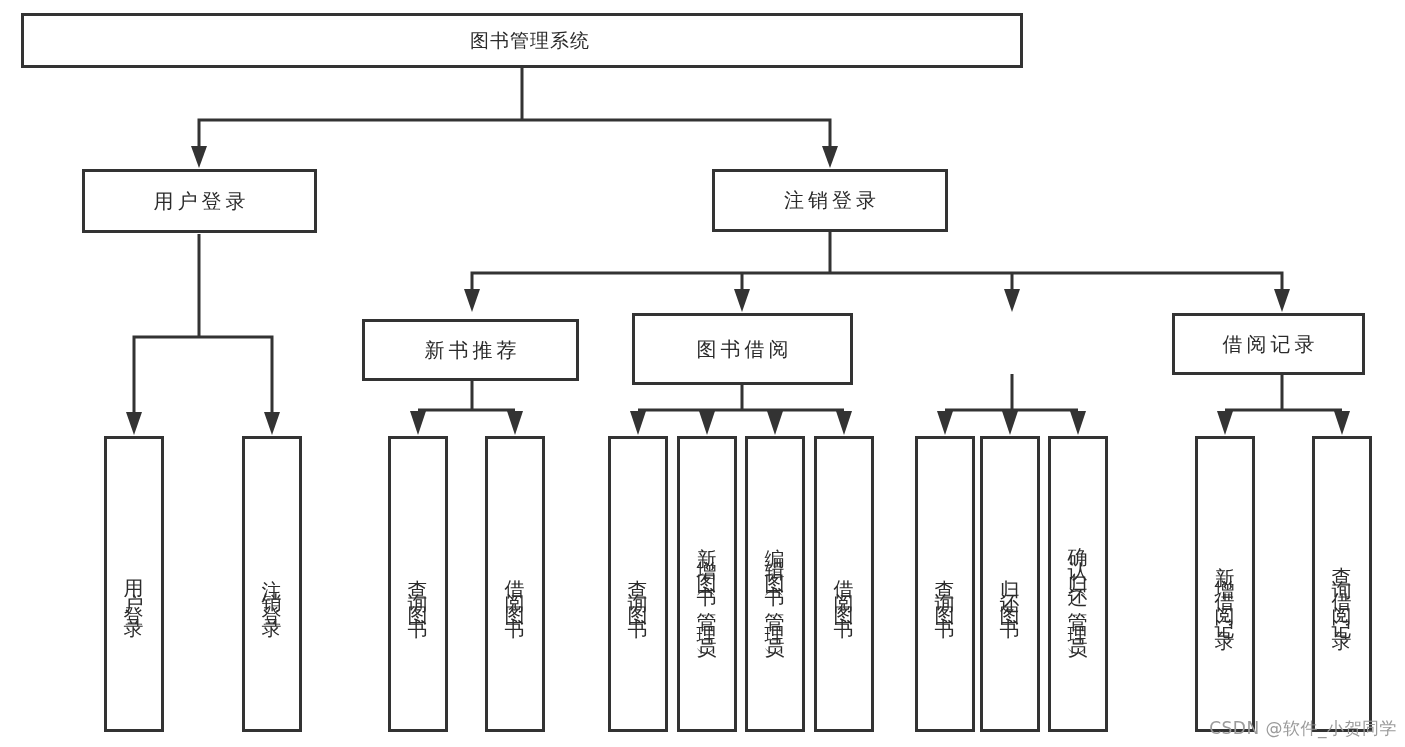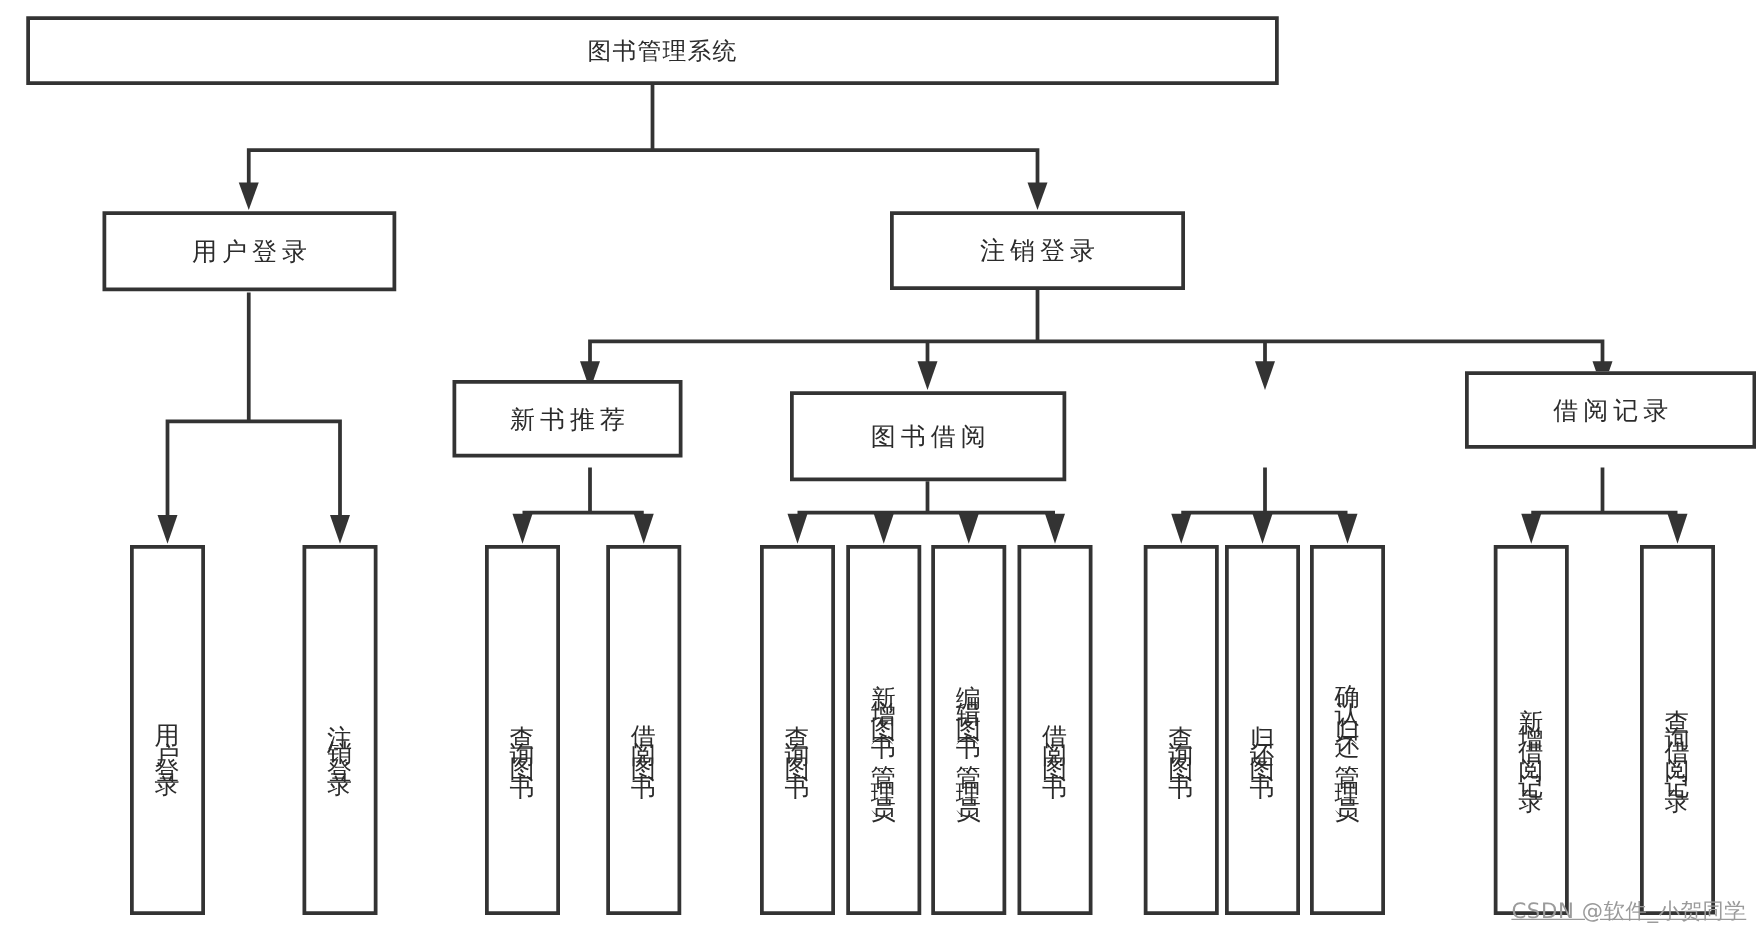--- a/index.html
+++ b/index.html
@@ -50,21 +50,20 @@
     padding-top:12px;
     line-height:1;
   }
   .watermark{
     position:absolute;
     right:8px;bottom:7px;
     font-size:17px;
     color:var(--wm);
     letter-spacing:0.5px;
     white-space:nowrap;
-    text-decoration:underline;
   }
 </style>
 </head>
 <body>
 
 <div class="stage">
 
   <svg class="connectors" viewBox="0 0 1405 747" xmlns="http://www.w3.org/2000/svg">
     <g>
       <path d="M522 68 V120 M199 148 V120 H830 V148"></path>
@@ -96,23 +95,23 @@
       <polygon points="1217,411 1233,411 1225,435"></polygon>
       <polygon points="1334,411 1350,411 1342,435"></polygon>
     </g>
   </svg>
 
   <div class="box root-box" style="left:21px;top:13px;width:1002px;height:55px">图书管理系统</div>
 
   <div class="box h-box" style="left:82px;top:169px;width:235px;height:64px">用户登录</div>
   <div class="box h-box" style="left:712px;top:169px;width:236px;height:63px">注销登录</div>
 
-  <div class="box h-box" style="left:362px;top:304px;width:184px;height:62px">新书推荐</div>
+  <div class="box h-box" style="left:362px;top:319px;width:217px;height:62px">新书推荐</div>
   <div class="box h-box" style="left:632px;top:313px;width:221px;height:72px">图书借阅</div>
-  <div class="box h-box" style="left:1172px;top:297px;width:233px;height:62px">借阅记录</div>
+  <div class="box h-box" style="left:1172px;top:313px;width:193px;height:62px">借阅记录</div>
 
   <div class="box v-box" style="left:104px;top:436px;width:60px;height:296px">用户登录</div>
   <div class="box v-box" style="left:242px;top:436px;width:60px;height:296px">注销登录</div>
 
   <div class="box v-box" style="left:388px;top:436px;width:60px;height:296px">查询图书</div>
   <div class="box v-box" style="left:485px;top:436px;width:60px;height:296px">借阅图书</div>
 
   <div class="box v-box" style="left:608px;top:436px;width:60px;height:296px">查询图书</div>
   <div class="box v-box" style="left:677px;top:436px;width:60px;height:296px">新增图书（管理员）</div>
   <div class="box v-box" style="left:745px;top:436px;width:60px;height:296px">编辑图书（管理员）</div>

